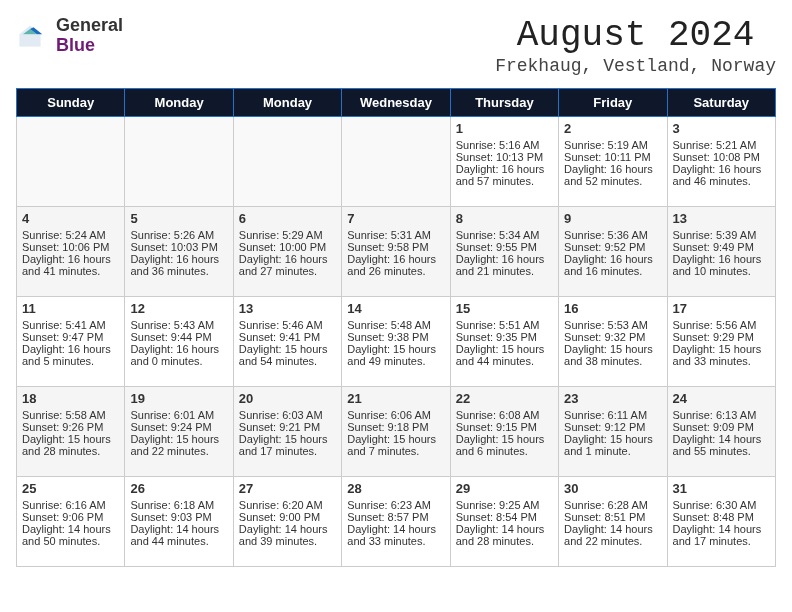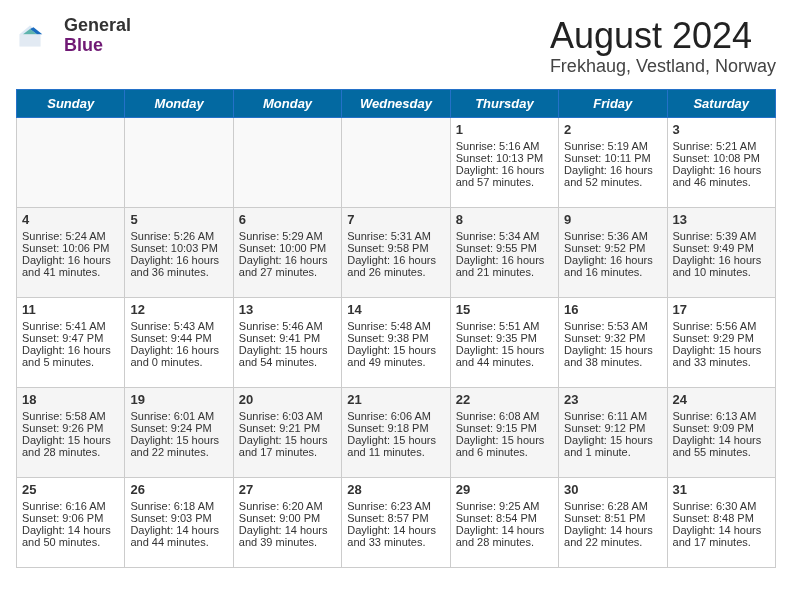--- a/index.html
+++ b/index.html
@@ -12,57 +12,56 @@
     }
     .header {
       display: flex;
       justify-content: space-between;
       align-items: flex-start;
       margin-bottom: 12px;
     }
     .logo {
       display: flex;
       align-items: center;
-      gap: 20px;
+      gap: 12px;
     }
     .logo-text {
       font-size: 18px;
       font-weight: bold;
       line-height: 1.1;
     }
     .logo-general { color: #333; }
     .logo-blue { color: #701a75; }
     .logo-icon {
       width: 28px;
       height: 28px;
     }
-    .title-block { text-align: left; }
+    .title-block { text-align: center; font-family: Liberation Mono, monospace; }
     .calendar-title {
       font-size: 36px;
       font-weight: normal;
       color: #222;
       line-height: 1.1;
     }
     .calendar-subtitle {
       font-size: 18px;
       color: #444;
     }
     table {
       width: 100%;
       border-collapse: collapse;
       table-layout: fixed;
     }
     thead th {
-      background: #0369a1;
+      background: #0f172a;
       color: #fff;
       padding: 6px 4px;
       font-size: 13px;
       font-weight: bold;
       border: 1px solid #2471c8;
-      font-style: italic;
     }
     tbody td {
       border: 1px solid #ccc;
       vertical-align: top;
       padding: 4px 5px;
       font-size: 11px;
       color: #333;
       height: 90px;
     }
     tbody tr:nth-child(odd) td {
@@ -263,21 +262,21 @@
           <div>Sunrise: 6:03 AM</div>
           <div>Sunset: 9:21 PM</div>
           <div>Daylight: 15 hours</div>
           <div>and 17 minutes.</div>
         </td>
         <td>
           <span class="day-num">21</span>
           <div>Sunrise: 6:06 AM</div>
           <div>Sunset: 9:18 PM</div>
           <div>Daylight: 15 hours</div>
-          <div>and 11 minutes.</div>
+          <div>and 7 minutes.</div>
         </td>
         <td>
           <span class="day-num">22</span>
           <div>Sunrise: 6:08 AM</div>
           <div>Sunset: 9:15 PM</div>
           <div>Daylight: 15 hours</div>
           <div>and 6 minutes.</div>
         </td>
         <td>
           <span class="day-num">23</span>

